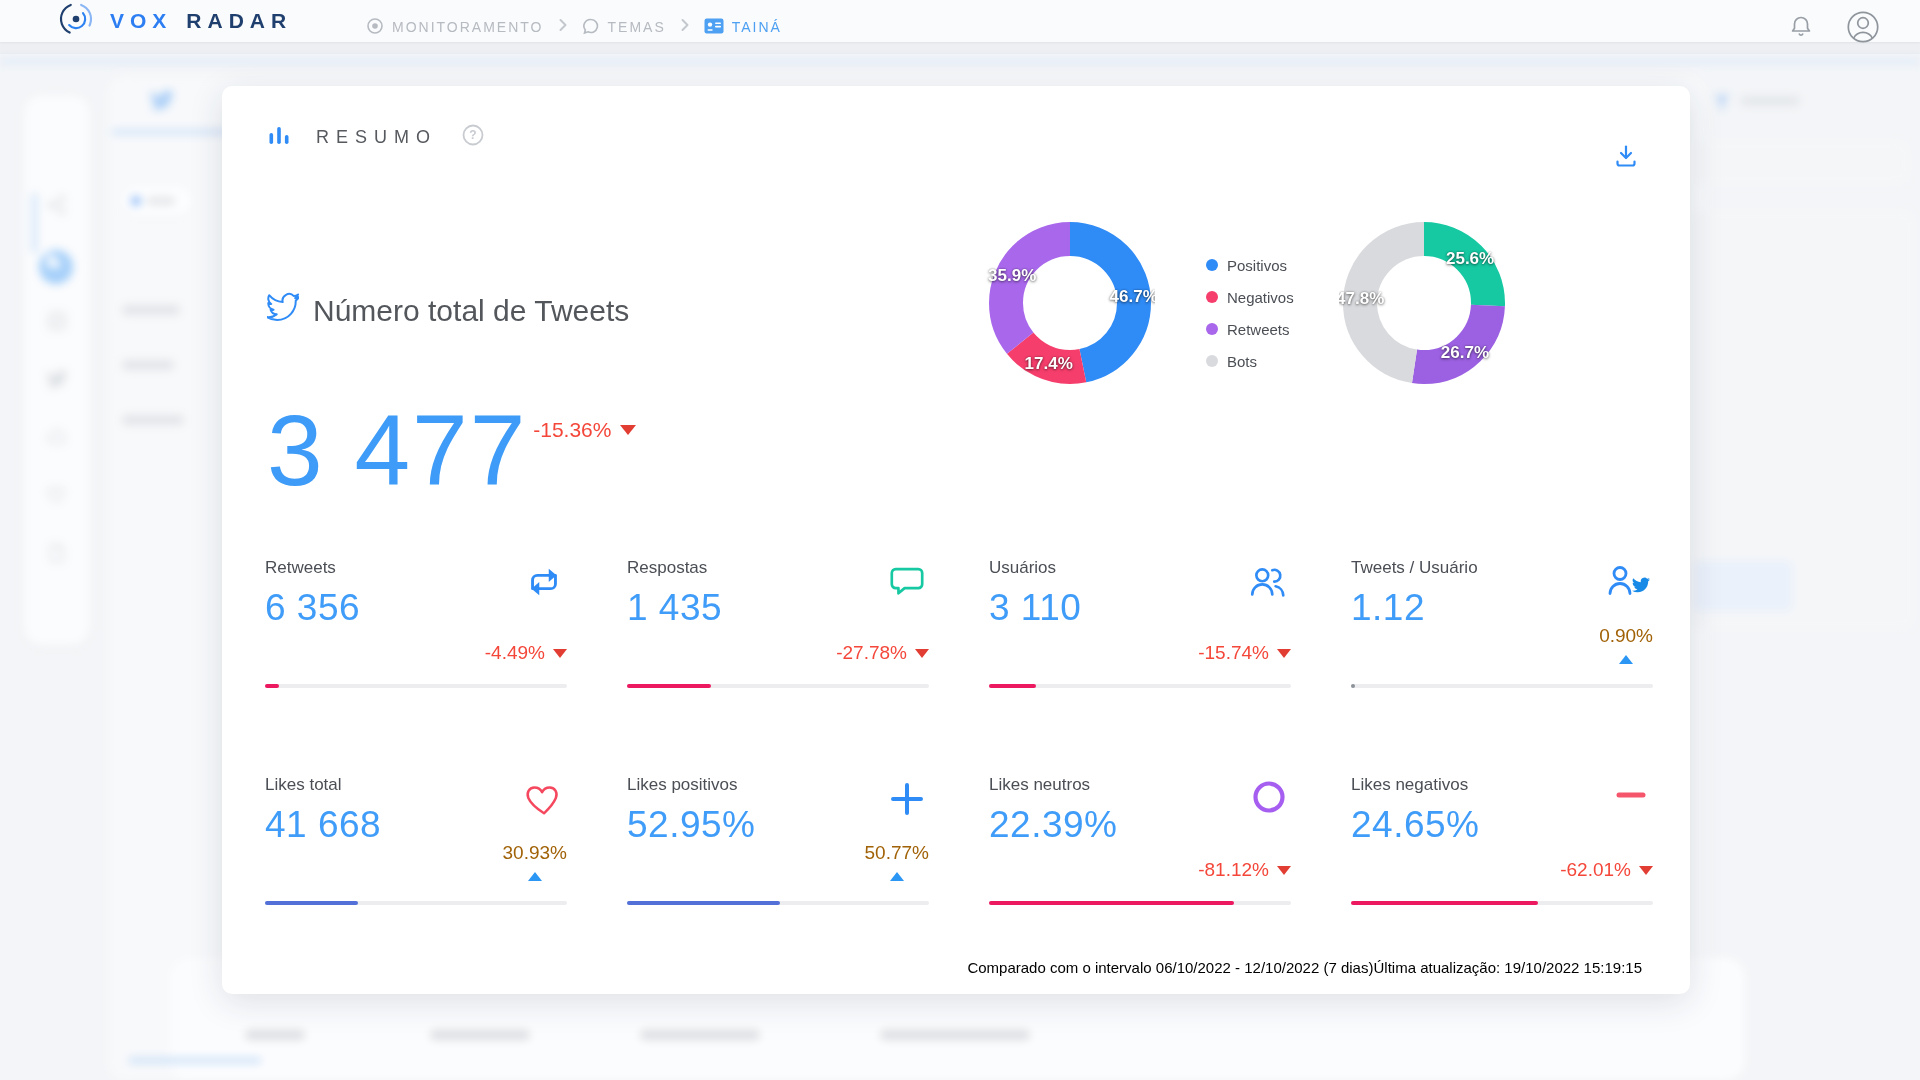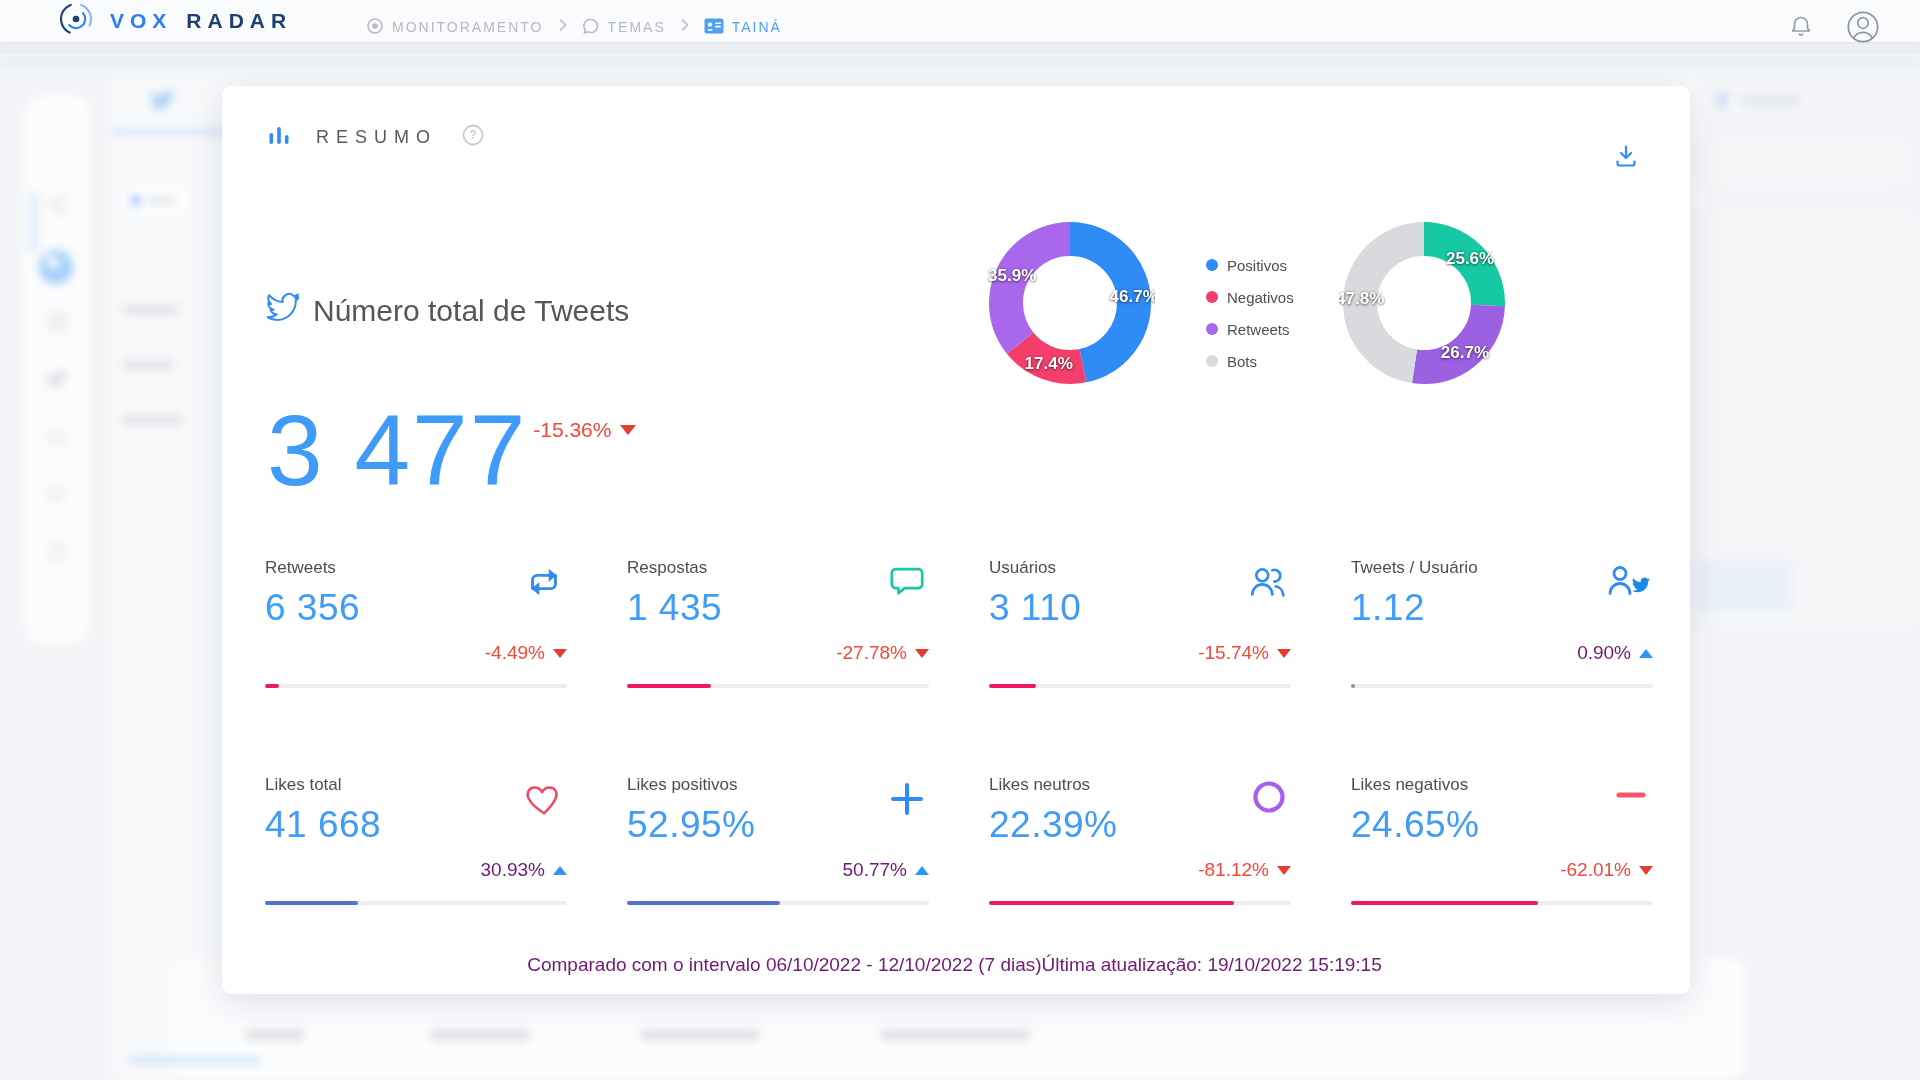--- a/index.html
+++ b/index.html
@@ -50,21 +50,21 @@
   .m-header{position:absolute;left:44px;top:36px;display:flex;align-items:center;gap:24px;}
   .m-title{font-size:18px;font-weight:500;letter-spacing:7px;color:#56595e;}
   .m-download{position:absolute;right:50px;top:56px;cursor:pointer;}
 
   .total-block{position:absolute;left:45px;top:205px;}
   .total-label{display:flex;align-items:center;gap:14px;font-size:30px;font-weight:300;color:#53575c;}
   .total-row{display:flex;align-items:flex-start;margin-top:70px;}
   .total-value{font-size:100px;line-height:1;font-weight:400;color:#3e9cf8;letter-spacing:2px;}
   .total-delta{display:flex;align-items:center;gap:9px;margin-top:18px;margin-left:6px;font-size:21px;font-weight:500;}
 
-  .delta.up{color:#701a75;}
+  .delta.up{color:#a16207;flex-direction:column;}
   .delta.down{color:#f4473a;}
   .tri{width:0;height:0;border-left:7px solid transparent;border-right:7px solid transparent;display:inline-block;}
   .tri.up{border-bottom:9px solid #2b96f3;}
   .tri.down{border-top:9px solid #e23d33;}
   .tri.big{border-left-width:8px;border-right-width:8px;}
   .tri.big.down{border-top-width:10px;}
 
   .donut-wrap{position:absolute;}
   .donut-label{font-size:17px;font-weight:bold;fill:#fff;
                text-shadow:0 1px 3px rgba(0,0,0,.5),0 0 2px rgba(0,0,0,.35);}
@@ -76,22 +76,22 @@
   .cards{position:absolute;left:43px;top:472px;display:grid;
          grid-template-columns:repeat(4,302px);column-gap:60px;row-gap:87px;}
   .card{position:relative;width:302px;height:130px;}
   .card-label{font-size:17px;color:#4b4f55;}
   .card-value{font-size:37px;color:#3f9cf8;margin-top:9px;letter-spacing:.5px;}
   .card-icon{position:absolute;top:4px;right:2px;}
   .card-delta{position:absolute;right:0;bottom:24px;display:flex;align-items:center;gap:8px;font-size:19px;}
   .bar{position:absolute;left:0;right:0;bottom:0;height:4px;background:#ededef;border-radius:2px;}
   .bar-fill{position:absolute;left:0;top:0;height:4px;border-radius:2px;}
 
-  .m-footer{position:absolute;left:45px;right:48px;bottom:18px;display:flex;justify-content:center;
-            font-size:19px;color:#701a75;}
+  .m-footer{position:absolute;left:45px;right:48px;bottom:18px;display:flex;justify-content:flex-end;
+            font-size:15px;color:#000000;}
 </style>
 </head>
 <body>
 
 <div class="page">
 
   <div class="backdrop">
     <div class="bd-topline"></div>
     <div class="bd-content"></div>
 

